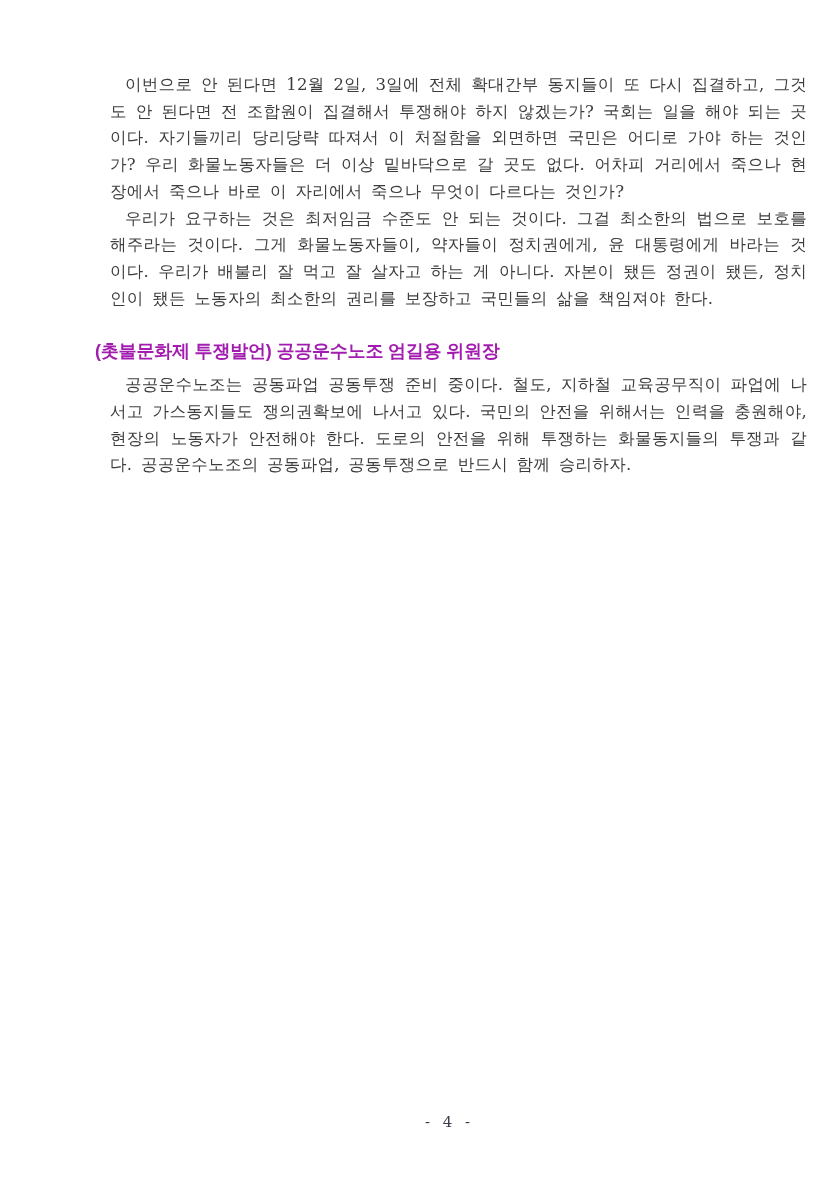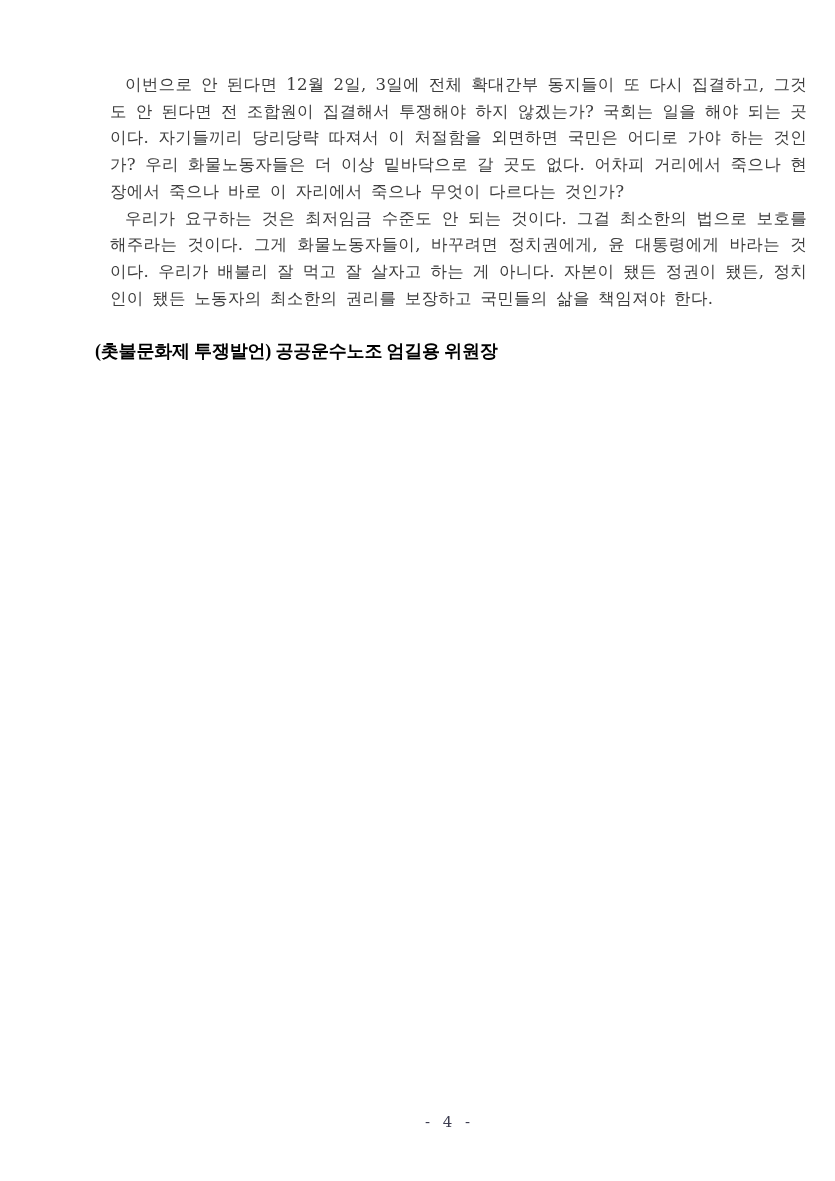--- a/index.html
+++ b/index.html
@@ -29,24 +29,24 @@
     font-size: 16.5px;
     line-height: 26.7px;
     text-align: justify;
     text-justify: inter-character;
     word-break: break-all;
     word-spacing: 3px;
     letter-spacing: 0.3px;
   }
   .section-heading {
     margin: 26px 0 7px 0;
-    font-family: Liberation Serif, serif;
+    font-family: Liberation Sans, sans-serif;
     font-size: 18px;
     font-weight: bold;
-    color: #000000;
+    color: #a21caf;
     line-height: 27px;
     letter-spacing: -0.2px;
   }
   .page-footer {
     position: absolute;
     left: 0;
     right: 0;
     top: 1113px;
     text-align: center;
     font-size: 15px;
@@ -55,22 +55,23 @@
   }
 </style>
 </head>
 <body>
 
 <div class="page">
   <div class="content">
 
     <p class="body-para">이번으로 안 된다면 12월 2일, 3일에 전체 확대간부 동지들이 또 다시 집결하고, 그것도 안 된다면 전 조합원이 집결해서 투쟁해야 하지 않겠는가? 국회는 일을 해야 되는 곳이다. 자기들끼리 당리당략 따져서 이 처절함을 외면하면 국민은 어디로 가야 하는 것인가? 우리 화물노동자들은 더 이상 밑바닥으로 갈 곳도 없다. 어차피 거리에서 죽으나 현장에서 죽으나 바로 이 자리에서 죽으나 무엇이 다르다는 것인가?</p>
 
-    <p class="body-para">우리가 요구하는 것은 최저임금 수준도 안 되는 것이다. 그걸 최소한의 법으로 보호를 해주라는 것이다. 그게 화물노동자들이, 바꾸려면 정치권에게, 윤 대통령에게 바라는 것이다. 우리가 배불리 잘 먹고 잘 살자고 하는 게 아니다. 자본이 됐든 정권이 됐든, 정치인이 됐든 노동자의 최소한의 권리를 보장하고 국민들의 삶을 책임져야 한다.</p>
+    <p class="body-para">우리가 요구하는 것은 최저임금 수준도 안 되는 것이다. 그걸 최소한의 법으로 보호를 해주라는 것이다. 그게 화물노동자들이, 약자들이 정치권에게, 윤 대통령에게 바라는 것이다. 우리가 배불리 잘 먹고 잘 살자고 하는 게 아니다. 자본이 됐든 정권이 됐든, 정치인이 됐든 노동자의 최소한의 권리를 보장하고 국민들의 삶을 책임져야 한다.</p>
 
     <h2 class="section-heading">(촛불문화제 투쟁발언) 공공운수노조 엄길용 위원장</h2>
 
 
+    <p class="body-para">공공운수노조는 공동파업 공동투쟁 준비 중이다. 철도, 지하철 교육공무직이 파업에 나서고 가스동지들도 쟁의권확보에 나서고 있다. 국민의 안전을 위해서는 인력을 충원해야, 현장의 노동자가 안전해야 한다. 도로의 안전을 위해 투쟁하는 화물동지들의 투쟁과 같다. 공공운수노조의 공동파업, 공동투쟁으로 반드시 함께 승리하자.</p>
 
   </div>
 
   <div class="page-footer">- 4 -</div>
 </div>
 
 </body></html>

